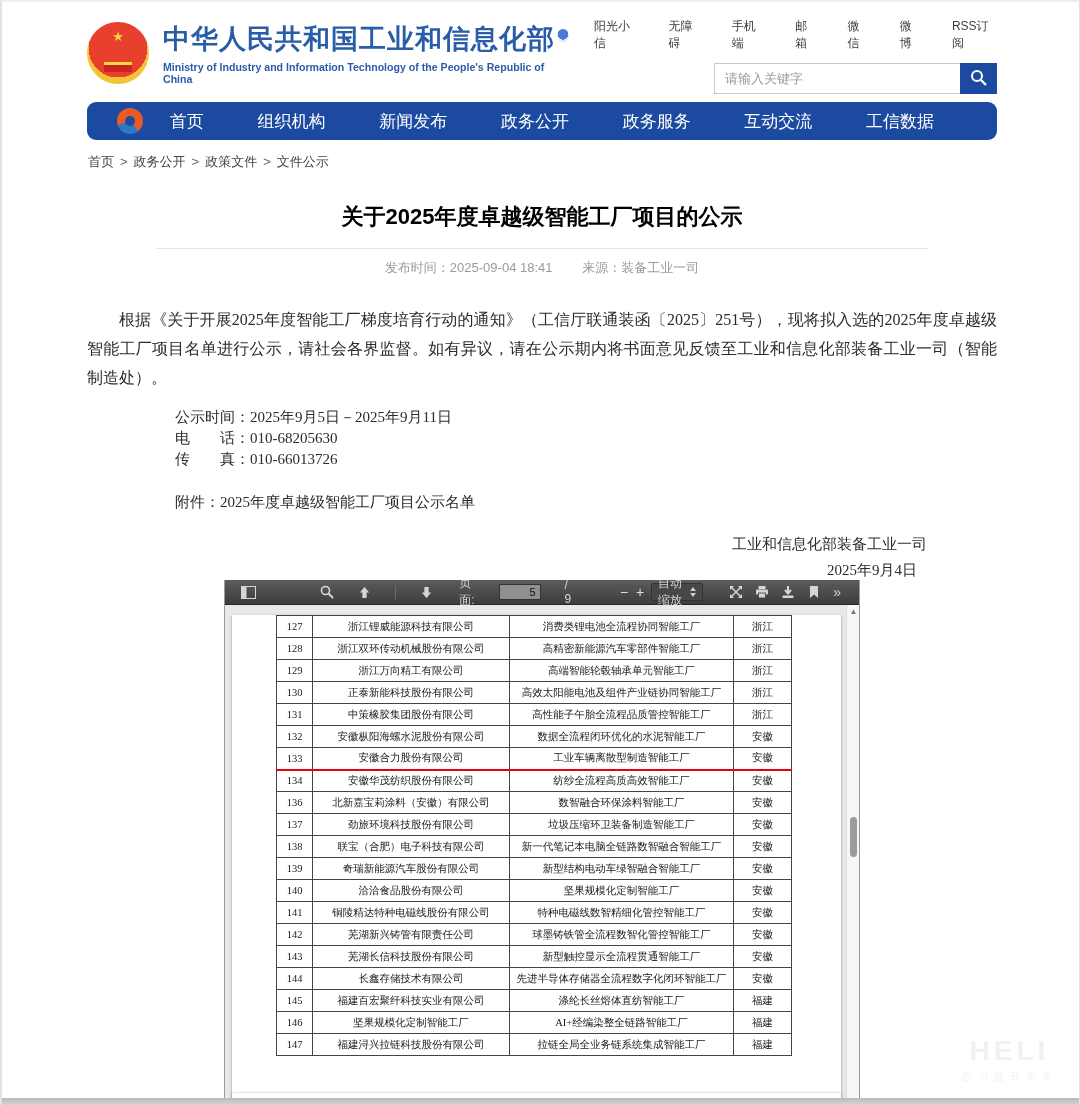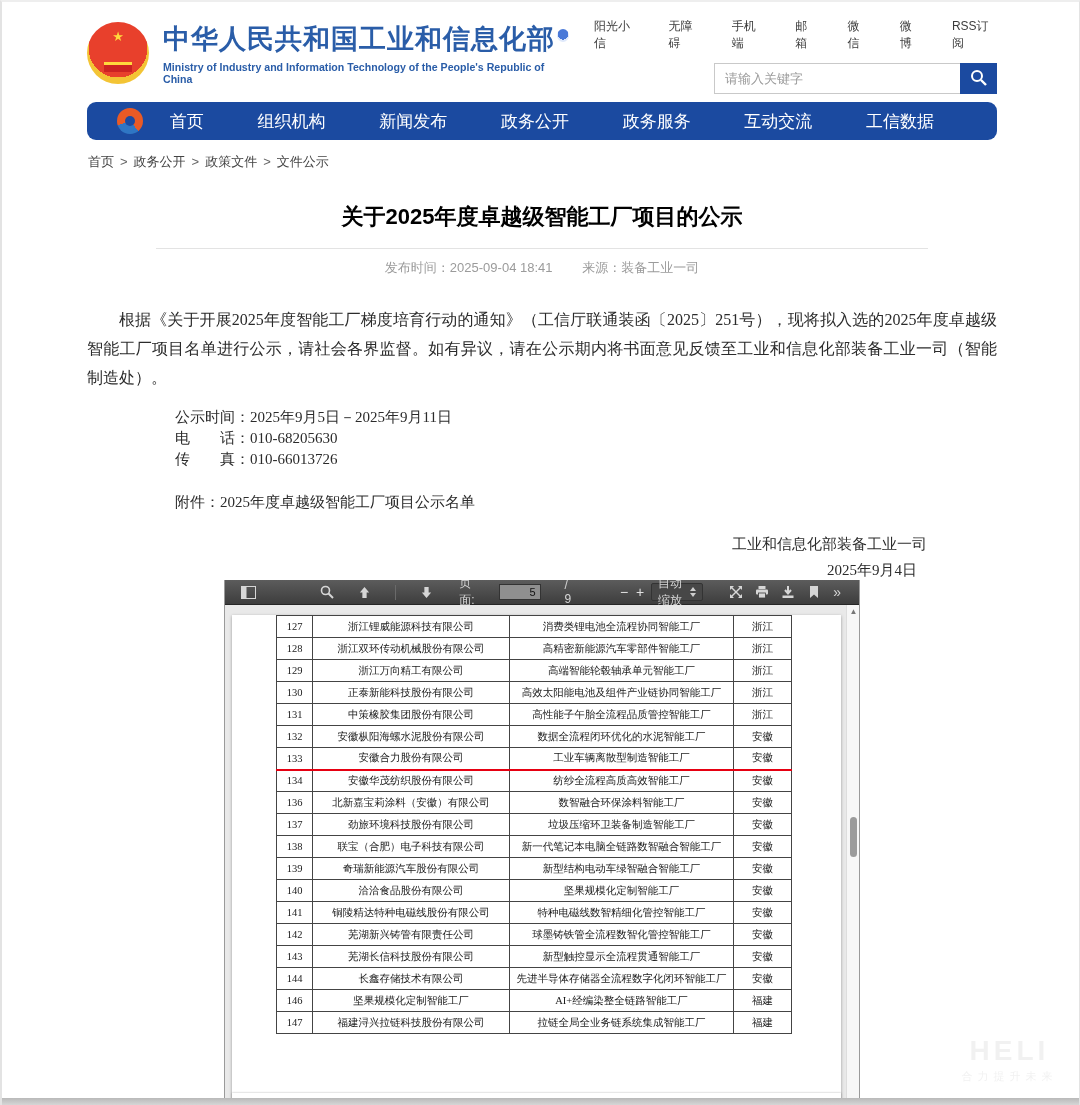--- a/index.html
+++ b/index.html
@@ -336,20 +336,26 @@
                 <td>新型触控显示全流程贯通智能工厂</td>
                 <td>安徽</td>
               </tr>
               <tr>
                 <td>144</td>
                 <td>长鑫存储技术有限公司</td>
                 <td>先进半导体存储器全流程数字化闭环智能工厂</td>
                 <td>安徽</td>
               </tr>
               <tr>
+                <td>145</td>
+                <td>福建百宏聚纤科技实业有限公司</td>
+                <td>涤纶长丝熔体直纺智能工厂</td>
+                <td>福建</td>
+              </tr>
+              <tr>
                 <td>146</td>
                 <td>坚果规模化定制智能工厂</td>
                 <td>AI+经编染整全链路智能工厂</td>
                 <td>福建</td>
               </tr>
               <tr>
                 <td>147</td>
                 <td>福建浔兴拉链科技股份有限公司</td>
                 <td>拉链全局全业务链系统集成智能工厂</td>
                 <td>福建</td>

